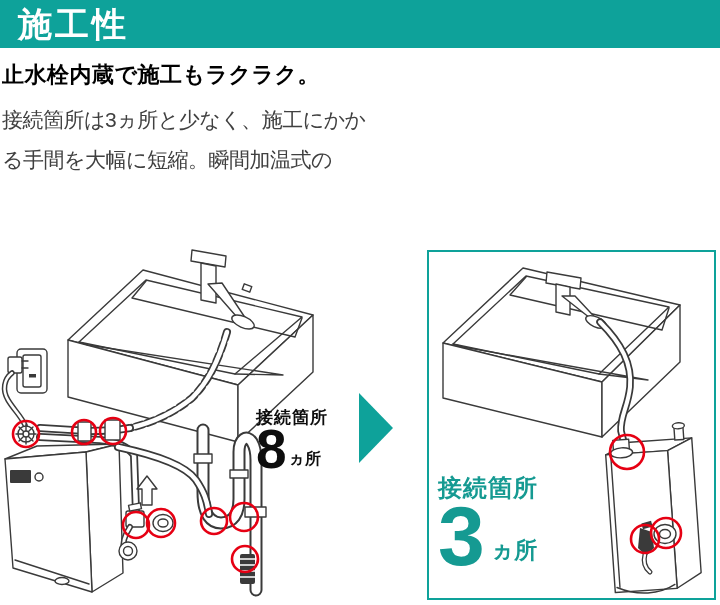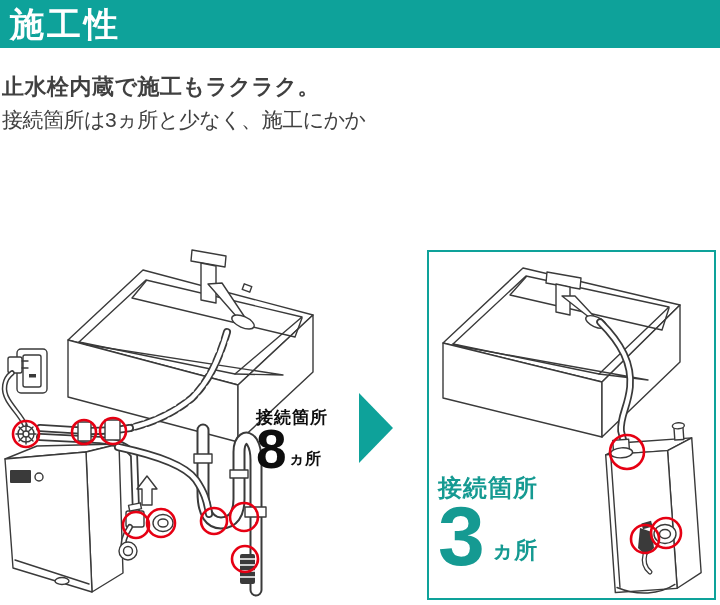--- a/index.html
+++ b/index.html
@@ -9,25 +9,25 @@
     overflow:hidden;color:#1a1a1a;
   }
   .abs{position:absolute;}
   
   .header-bar{
     left:0;top:0;width:720px;height:48px;
     display:flex;align-items:center;
   }
   .header-title{
     color:#ffffff;font-size:34px;font-weight:bold;
-    padding-left:10px;letter-spacing:3px;line-height:48px;
+    padding-left:18px;letter-spacing:3px;line-height:48px;
   }
   
   .lead{
-    left:2px;top:72px;font-size:22px;font-weight:bold;color:#404040;
+    left:2px;top:60px;font-size:22px;font-weight:bold;color:#000000;
     letter-spacing:0.5px;white-space:nowrap;
   }
   .body-text{
     left:2px;top:100px;width:440px;font-size:21px;line-height:40px;
     color:#404040;letter-spacing:-0.5px;
   }
   .body-text span{display:block;white-space:nowrap;}
   
   .artwork{left:0;top:0;width:720px;height:605px;pointer-events:none;}
   .ln{stroke:#3a3a3a;stroke-width:1.4;fill:none;stroke-linejoin:round;stroke-linecap:round;}
@@ -62,20 +62,21 @@
 </head>
 <body>
 
 <div class="abs header-bar" id="headerBar" style="background: rgb(14, 162, 154);">
   <div class="header-title">施工性</div>
 </div>
 
 <div class="abs lead">止水栓内蔵で施工もラクラク。</div>
 <div class="abs body-text">
   <span>接続箇所は3ヵ所と少なく、施工にかか</span>
+  <span>る手間を大幅に短縮。瞬間加温式の</span>
 </div>
 
 <svg class="abs artwork" viewBox="0 0 720 605">
 
   <g>
 
     <g>
       <polygon class="fw" points="68,340 143,270 313,315 238,385"></polygon>
       <polygon class="fw" points="68,340 68,397 238,442 238,385"></polygon>
       <polygon class="fw" points="238,385 238,442 313,372 313,315"></polygon>

